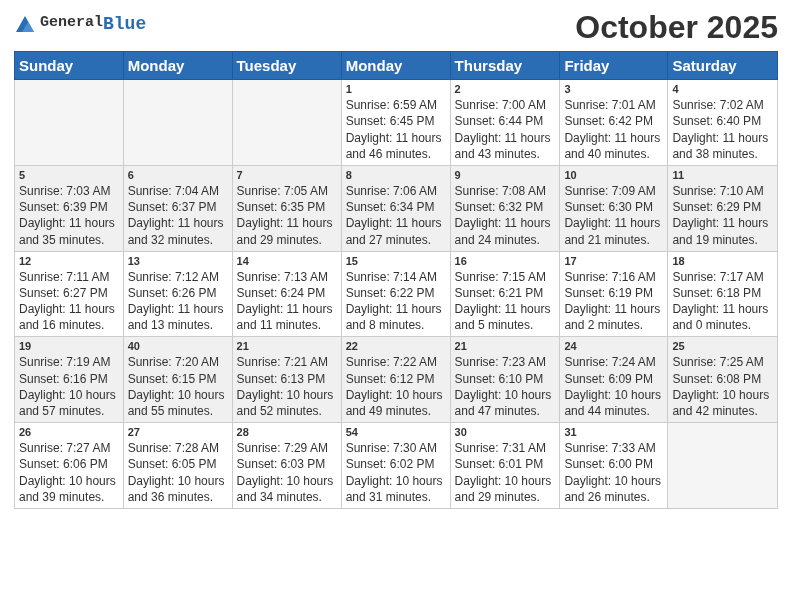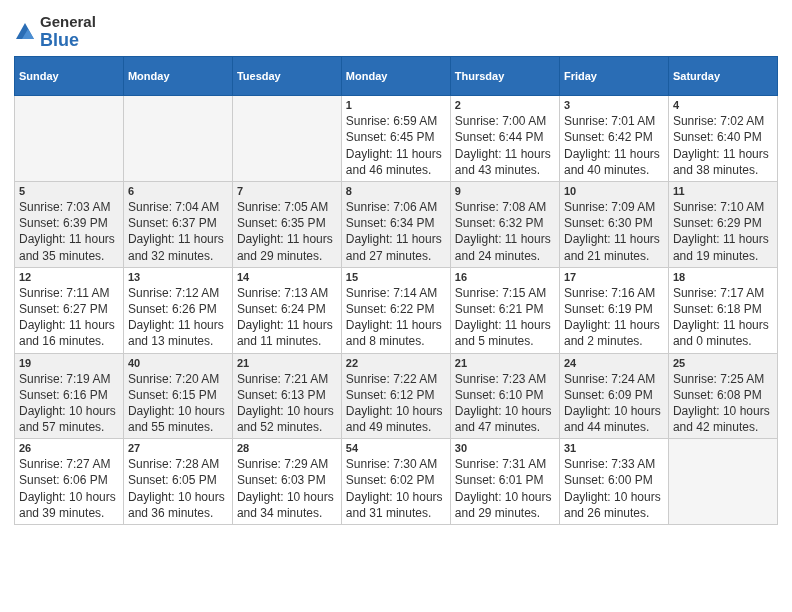--- a/index.html
+++ b/index.html
@@ -22,22 +22,23 @@
       justify-content: space-between;
       margin-bottom: 6px;
     }
     .logo {
       display: flex;
       align-items: center;
       margin-top: 4px;
     }
     .logo-text {
       display: flex;
-      flex-direction: column;
+      flex-direction: row;
       line-height: 1.1;
+      font-family: Liberation Mono, monospace;
     }
     .logo-general {
       font-size: 15px;
       font-weight: bold;
       color: #333;
     }
     .logo-blue {
       font-size: 18px;
       font-weight: bold;
       color: #2a6db5;
@@ -63,24 +64,24 @@
     }
     .calendar {
       width: 100%;
       border-collapse: collapse;
       border: 1px solid #ccc;
       font-size: 10.5px;
     }
     .calendar th {
       background: #2a6db5;
       color: #fff;
-      padding: 13px 4px;
+      padding: 5px 4px;
       text-align: left;
       font-weight: bold;
-      font-size: 11px;
+      font-size: 15px;
       border: 1px solid #1a5ca0;
     }
     .calendar td {
       border: 1px solid #ccc;
       vertical-align: top;
       padding: 3px 4px;
       width: 113px;
       min-height: 70px;
       background: #fff;
     }
@@ -111,20 +112,21 @@
       <svg class="logo-icon" viewBox="0 0 22 22">
         <polygon points="11,2 20,18 2,18" fill="#2a6db5"></polygon>
         <polygon points="14,8 20,18 8,18" fill="#5a9de0" opacity="0.7"></polygon>
       </svg>
       <div class="logo-text">
         <span class="logo-general">General</span>
         <span class="logo-blue">Blue</span>
       </div>
     </div>
     <div class="title-area">
+      <h1>October 2025</h1>
     </div>
   </div>
 
   <table class="calendar">
     <thead>
       <tr>
         <th>Sunday</th>
         <th>Monday</th>
         <th>Tuesday</th>
         <th>Monday</th>

